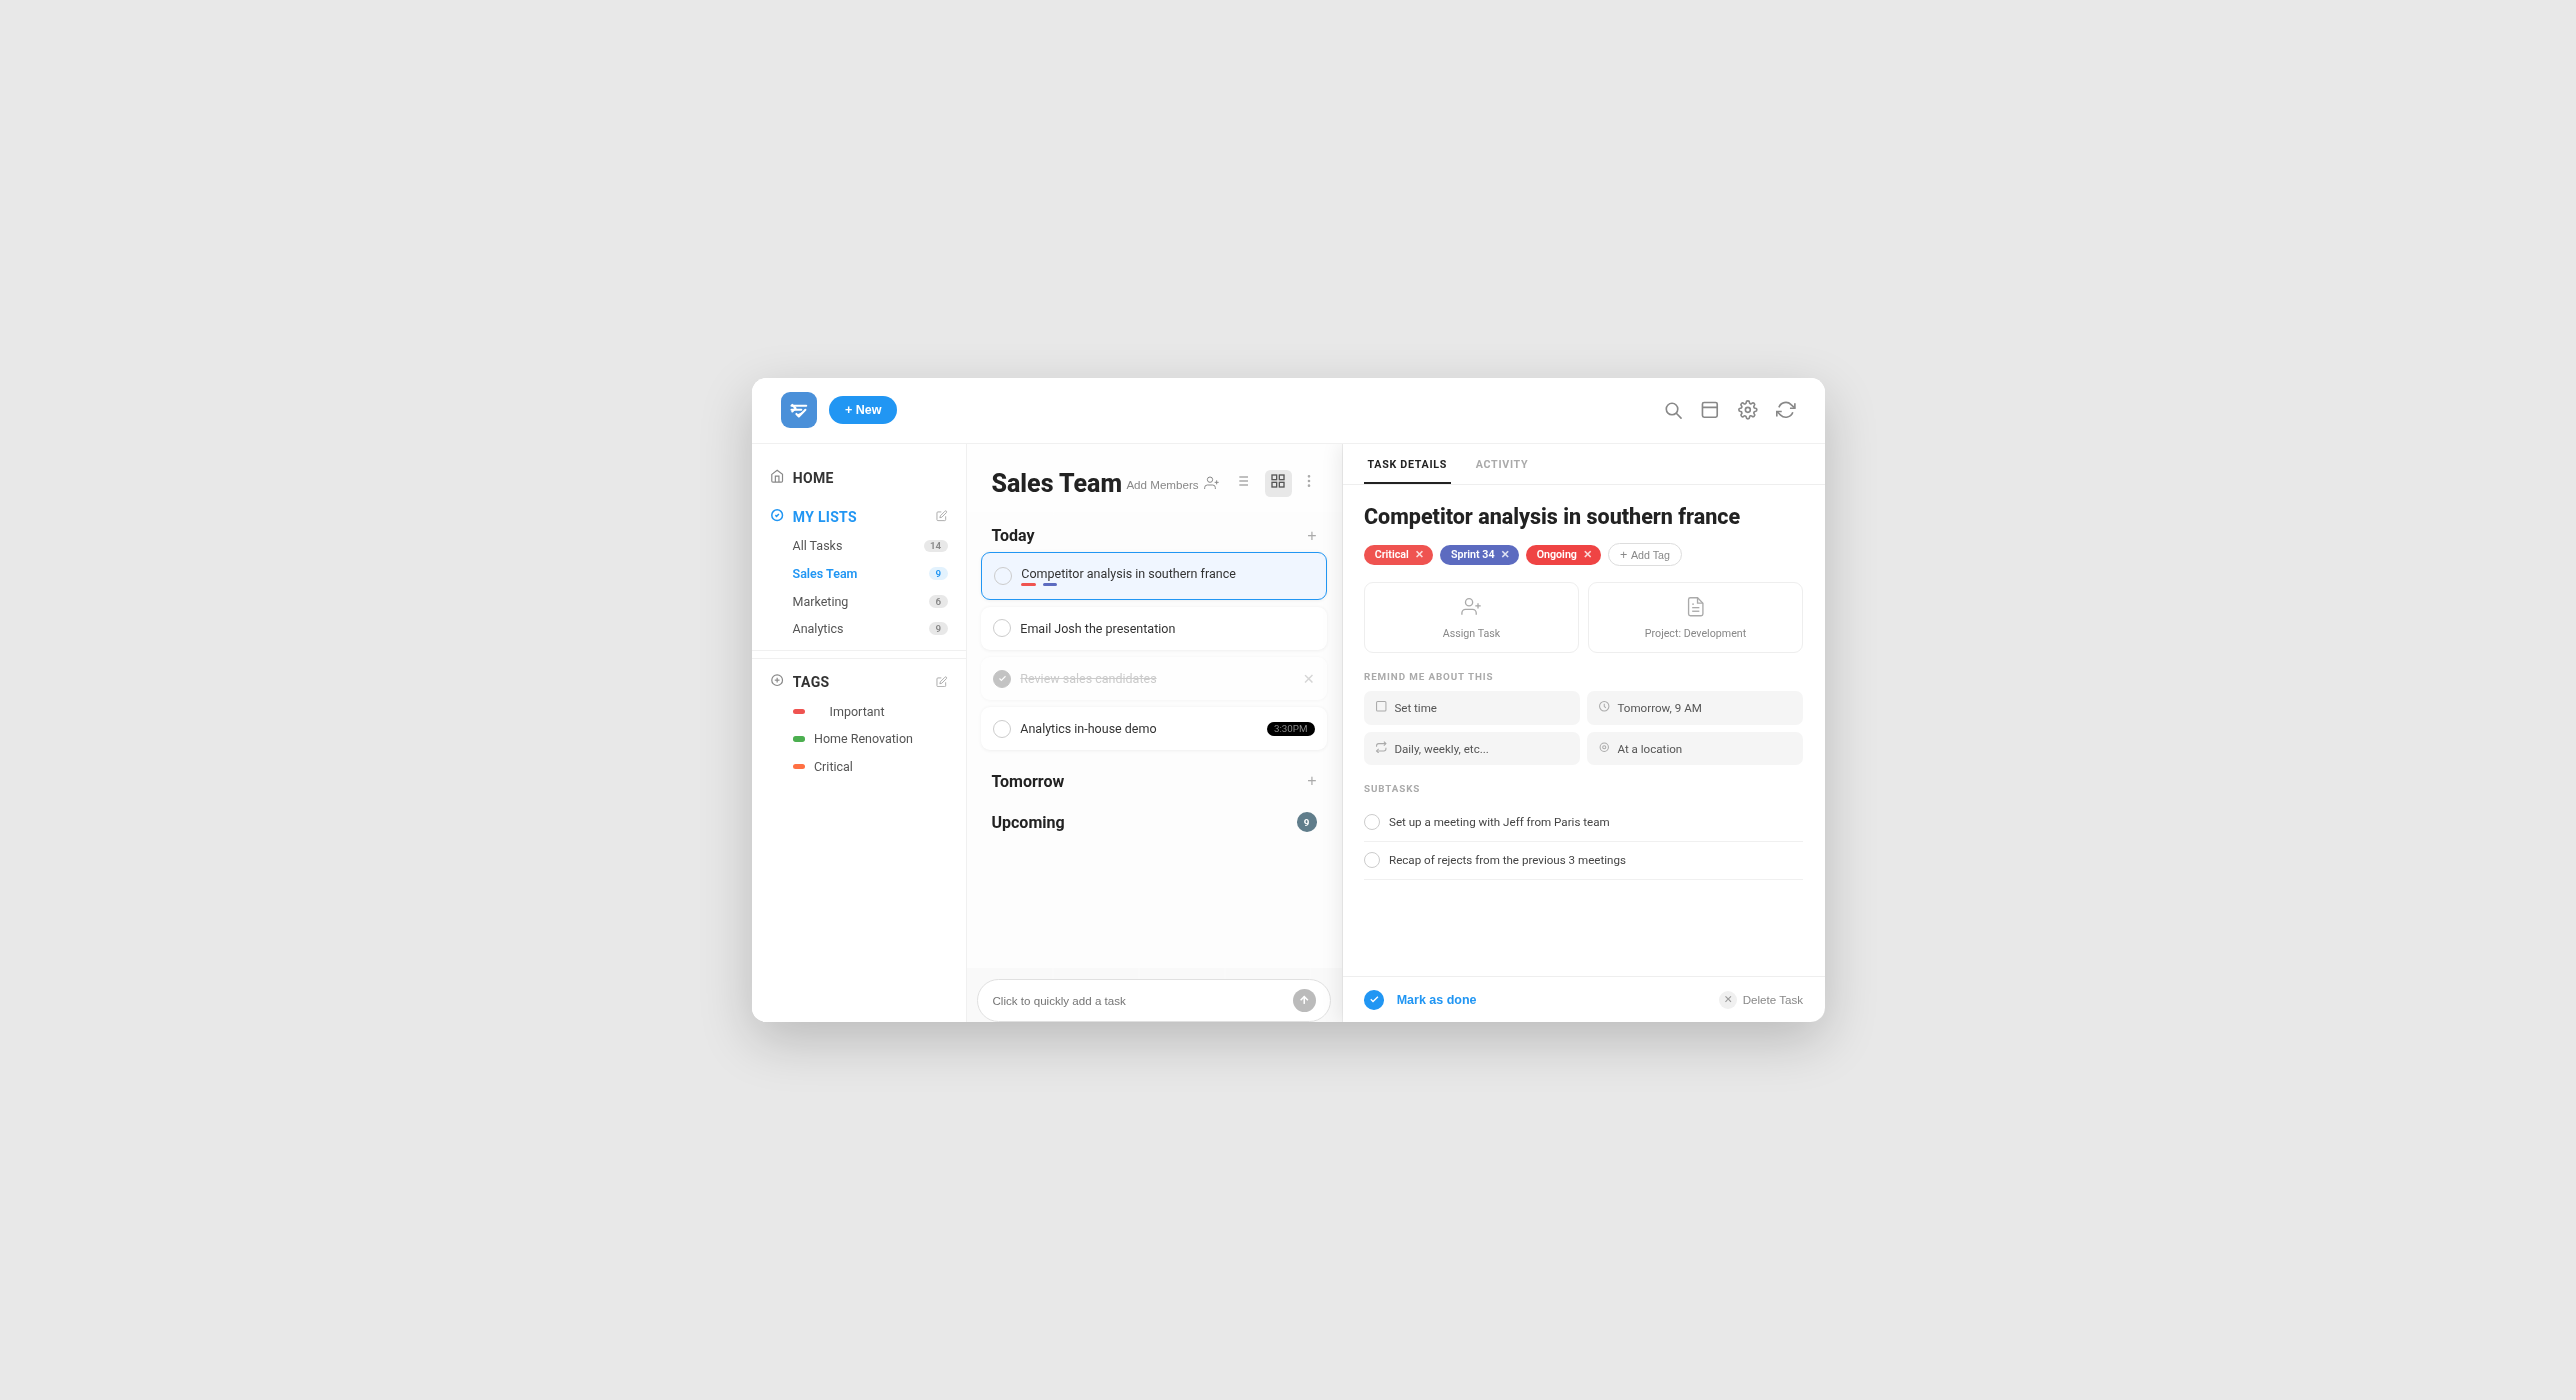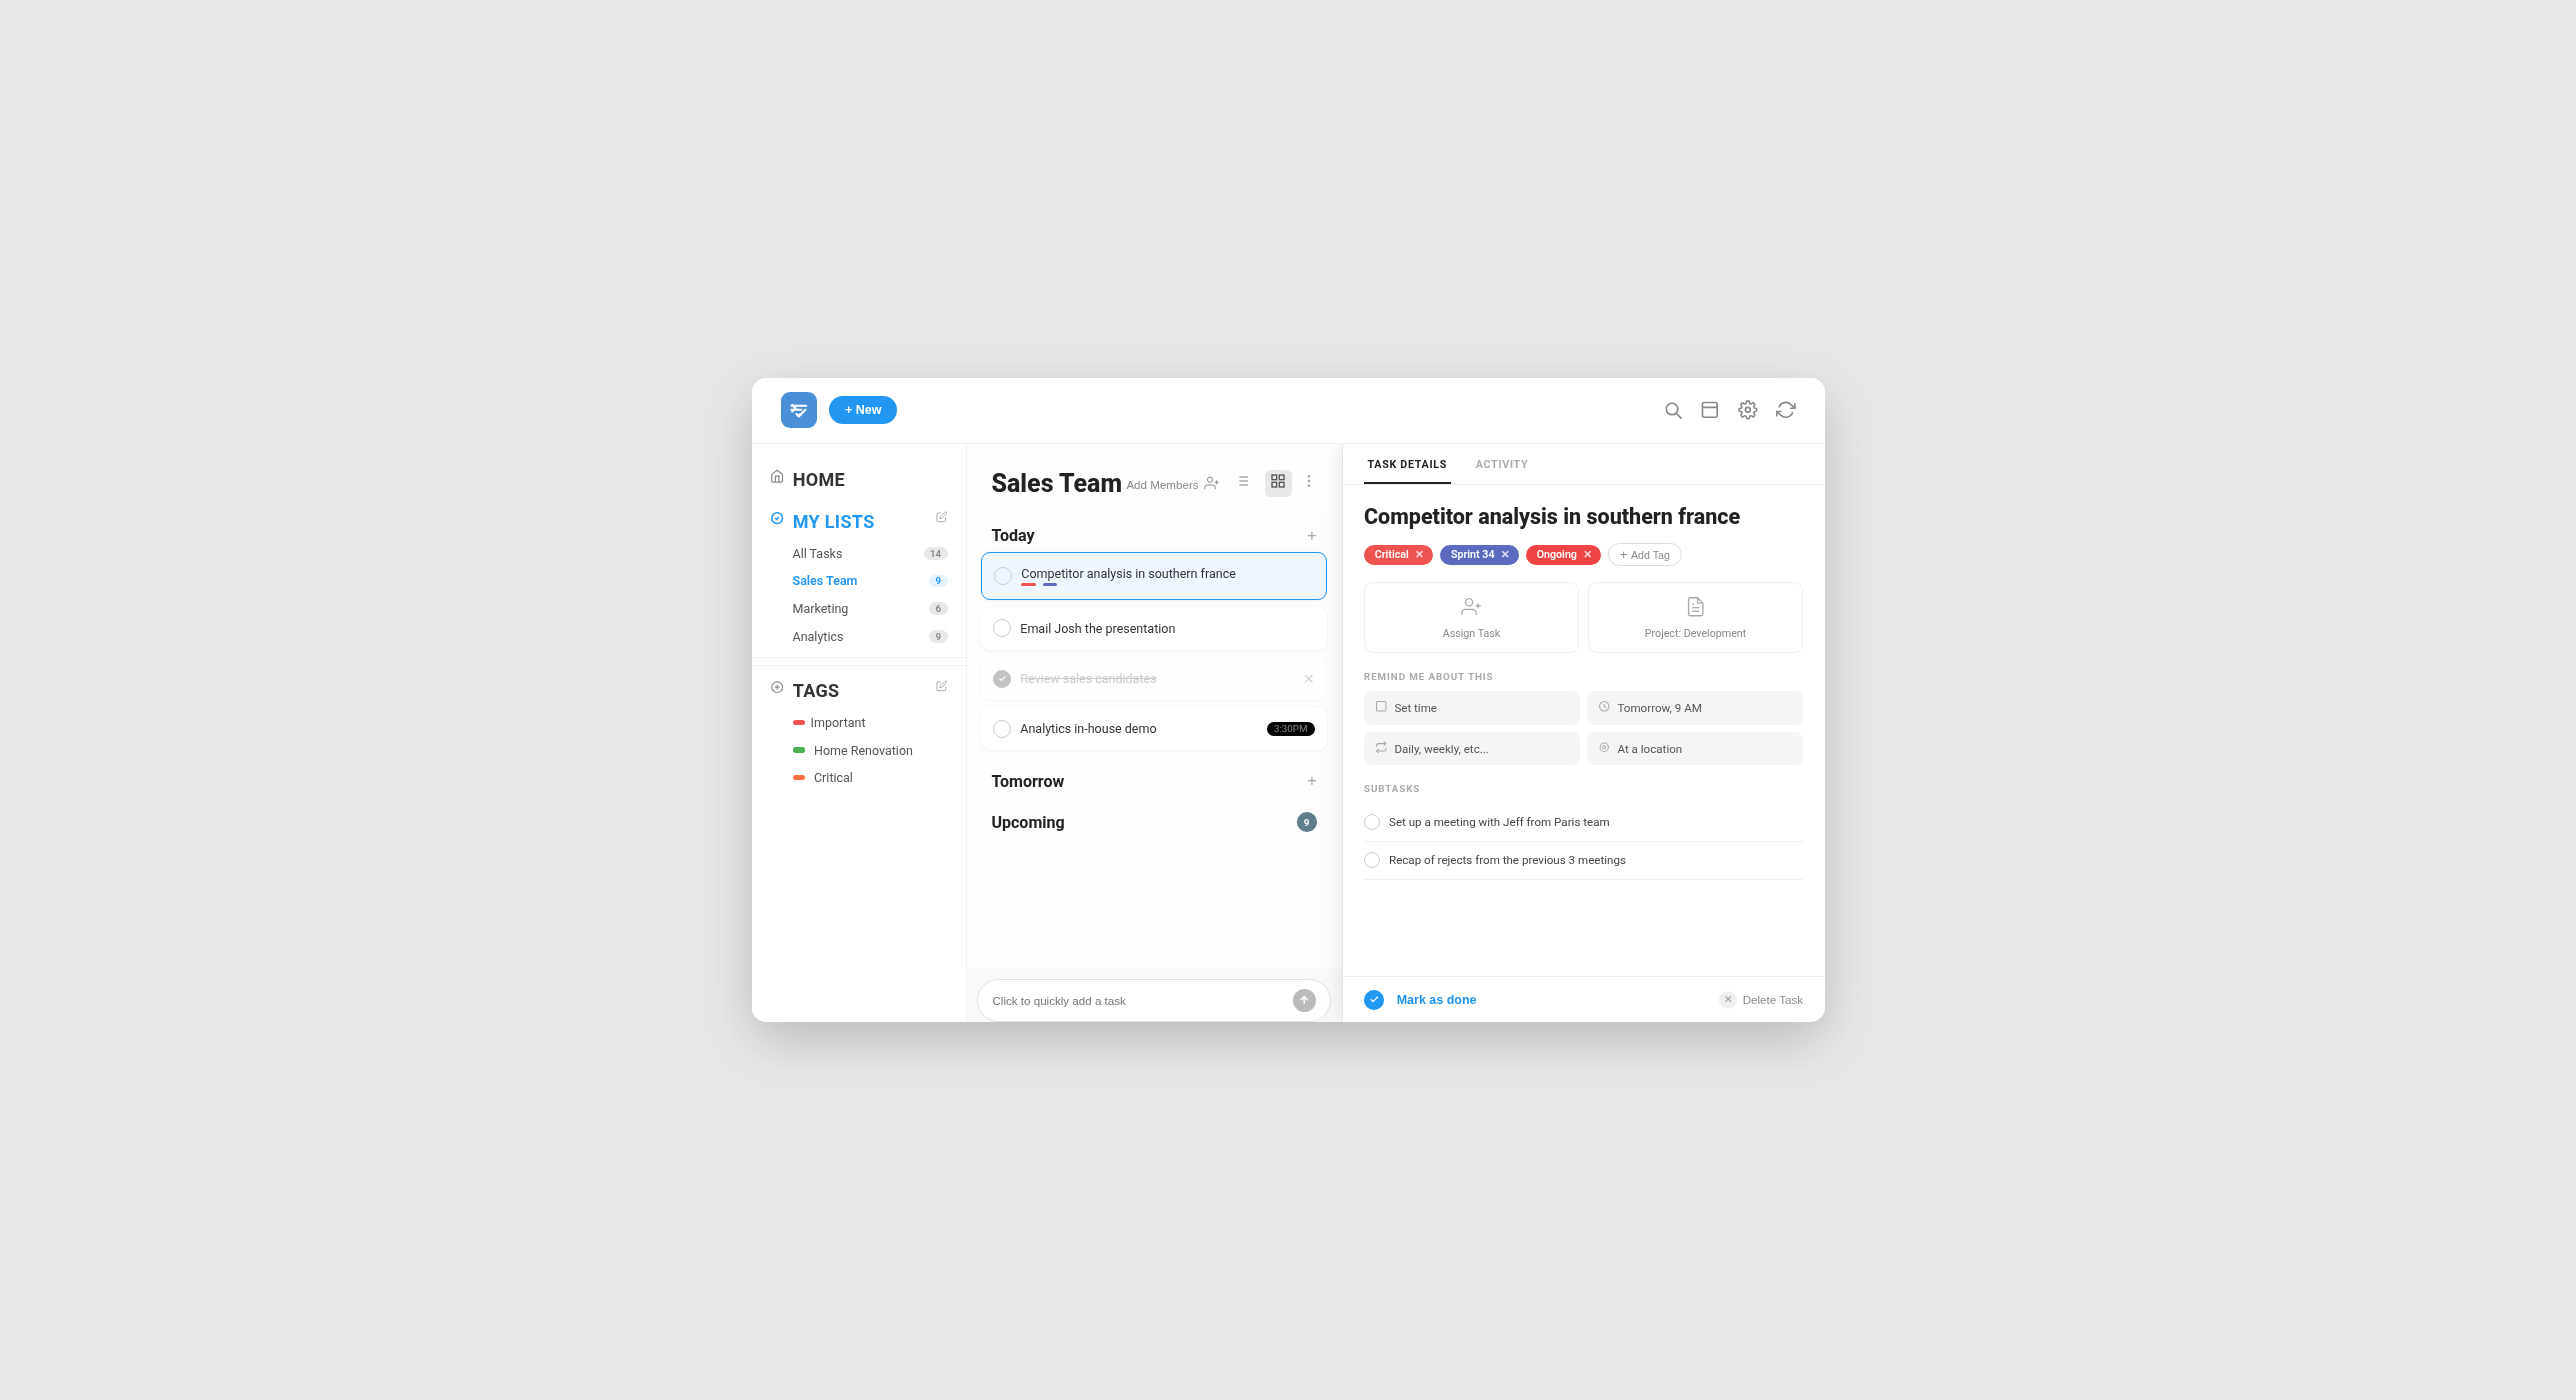--- a/index.html
+++ b/index.html
@@ -81,24 +81,24 @@
       border-right: 0.9px solid #f0f0f0;
       padding: 18px 0;
       flex-shrink: 0;
       overflow-y: auto;
     }
     .sidebar-section {
       margin-bottom: 7.2px;
     }
     .sidebar-header {
       display: flex;
-      align-items: flex-start;
+      align-items: flex-end;
       gap: 9px;
       padding: 7.2px 18px;
-      font-size: 18px;
+      font-size: 14px;
       font-weight: 700;
       color: #333;
       letter-spacing: 0.3px;
     }
     .sidebar-header-icon { color: #888; font-size: 14.3px; }
     .sidebar-edit-btn {
       margin-left: auto;
       background: none;
       border: none;
       cursor: pointer;
@@ -572,21 +572,21 @@
           </span>
           <span>TAGS</span>
           <button class="sidebar-edit-btn">
             <svg width="11.6" height="11.6" viewBox="0 0 24 24" fill="none" stroke="currentColor" stroke-width="2">
               <path d="M11 4H4a2 2 0 0 0-2 2v14a2 2 0 0 0 2 2h14a2 2 0 0 0 2-2v-7"></path>
               <path d="M18.5 2.5a2.121 2.121 0 0 1 3 3L12 15l-4 1 1-4 9.5-9.5z"></path>
             </svg>
           </button>
         </div>
         <div class="sidebar-item">
-          <span style="display:flex;align-items:center;gap:2px;">
+          <span style="display:flex;align-items:center;gap:21px;">
             <span class="tag-dot" style="background:#ef5350;"></span>
             <span>Important</span>
           </span>
         </div>
         <div class="sidebar-item">
           <span style="display:flex;align-items:center;gap:5.4px;">
             <span class="tag-dot" style="background:#4caf50;"></span>
             <span>Home Renovation</span>
           </span>
         </div>

